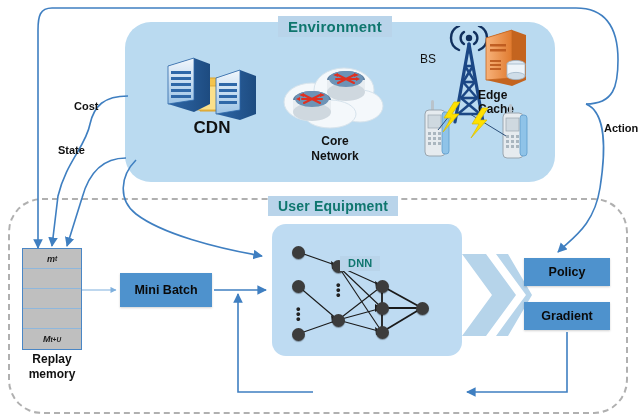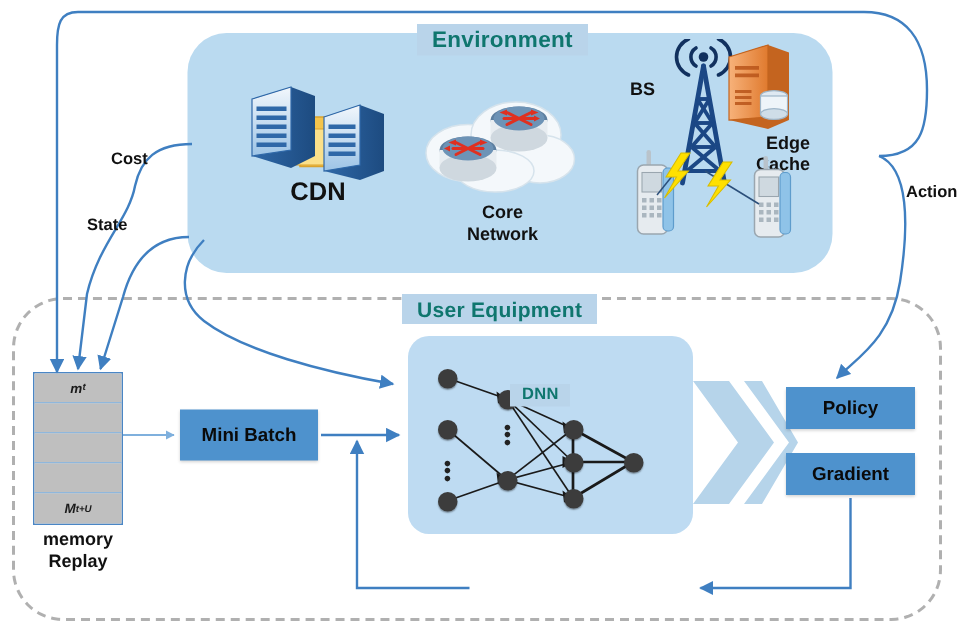--- a/index.html
+++ b/index.html
@@ -64,24 +64,24 @@
   
   #chevron{left:462px;top:250px;width:70px;height:90px;}
 
   
   #cdn-art{left:160px;top:52px;width:104px;height:70px;}
   #cdn-label{left:162px;top:118px;width:100px;text-align:center;
              font-size:17px;font-weight:bold;}
   #cloud-art{left:278px;top:56px;width:112px;height:78px;}
   #core-label{left:280px;top:134px;width:110px;text-align:center;font-size:12px;
               font-weight:bold;line-height:1.25;}
-  #bs-label{left:420px;top:52px;font-size:12px;font-weight:bold;}
+  #bs-label{left:420px;top:52px;font-size:12px;font-weight:normal;}
   #tower-art{left:442px;top:26px;width:54px;height:110px;}
   #edge-art{left:482px;top:28px;width:48px;height:62px;}
-  #edge-label{left:478px;top:88px;width:62px;text-align:right;font-size:12px;
+  #edge-label{left:478px;top:88px;width:62px;text-align:left;font-size:12px;
               font-weight:bold;line-height:1.2;}
   #ue1-art{left:422px;top:100px;width:32px;height:60px;}
   #ue2-art{left:500px;top:104px;width:32px;height:58px;}
 </style>
 </head>
 <body>
 
 <div class="stage">
 
   <div class="abs" id="env-panel"></div>
@@ -291,22 +291,22 @@
     </div>
     <div class="cell"></div>
     <div class="cell"></div>
     <div class="cell"></div>
     <div class="cell">
       <span>M</span>
         <sup>t+U</sup>
     </div>
   </div>
   <div class="abs" id="replay-label">
+    <div>Replay</div>
     <div>memory</div>
-    <div>Replay</div>
   </div>
 
   <div class="abs bluebox" id="mini-batch">Mini Batch</div>
 
   <div class="abs" id="dnn-panel">
     <svg width="190" height="132" viewBox="0 0 190 132">
       <g stroke="#1a1a1a" fill="none" stroke-width="1.1">
         <path d="M26 28 L66 42"></path>
           <path d="M26 62 L66 96"></path>
           <path d="M26 110 L66 96"></path>

